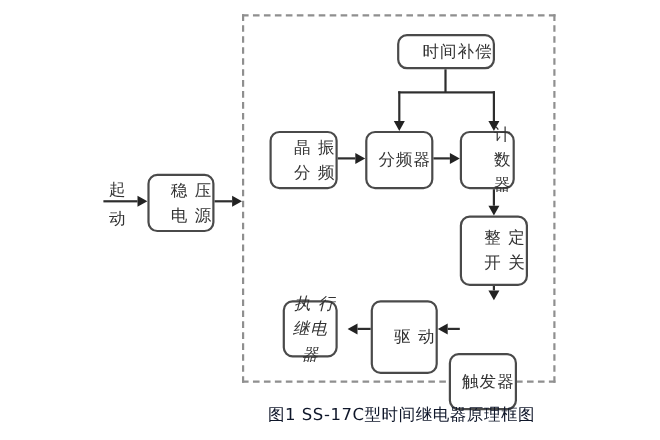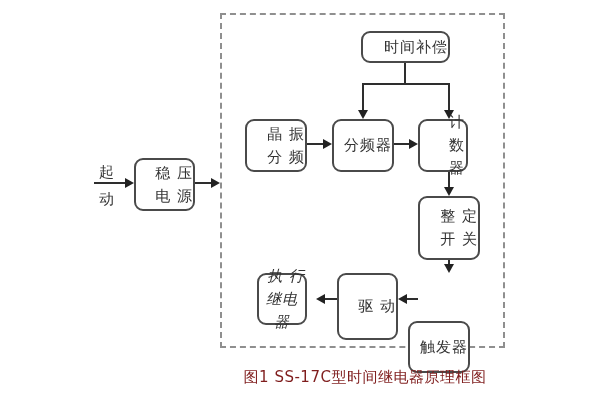--- a/index.html
+++ b/index.html
@@ -21,21 +21,21 @@
   }
   .hline{position:absolute;height:2px;background:#2e2e2e;z-index:1;}
   .vline{position:absolute;width:2px;background:#2e2e2e;z-index:1;}
   .arr{position:absolute;width:0;height:0;z-index:1;}
   .arr.right{border-top:5px solid transparent;border-bottom:5px solid transparent;border-left:9px solid #222222;}
   .arr.left{border-top:5px solid transparent;border-bottom:5px solid transparent;border-right:9px solid #222222;}
   .arr.down{border-left:5px solid transparent;border-right:5px solid transparent;border-top:9px solid #222222;}
   .side-label{position:absolute;font-size:15px;color:#333333;z-index:2;}
   .caption{
     position:absolute;left:225px;top:368px;width:280px;text-align:center;
-    font-size:15px;color:#7f1d1d;letter-spacing:0.5px;z-index:2;
+    font-size:15px;color:#0f172a;letter-spacing:0.5px;z-index:2;
   }
 </style>
 </head>
 <body>
 
 <div id="stage">
 
   <div class="dashed-box"></div>
 
   <div class="side-label" style="left:99px;top:163px;">起</div>

